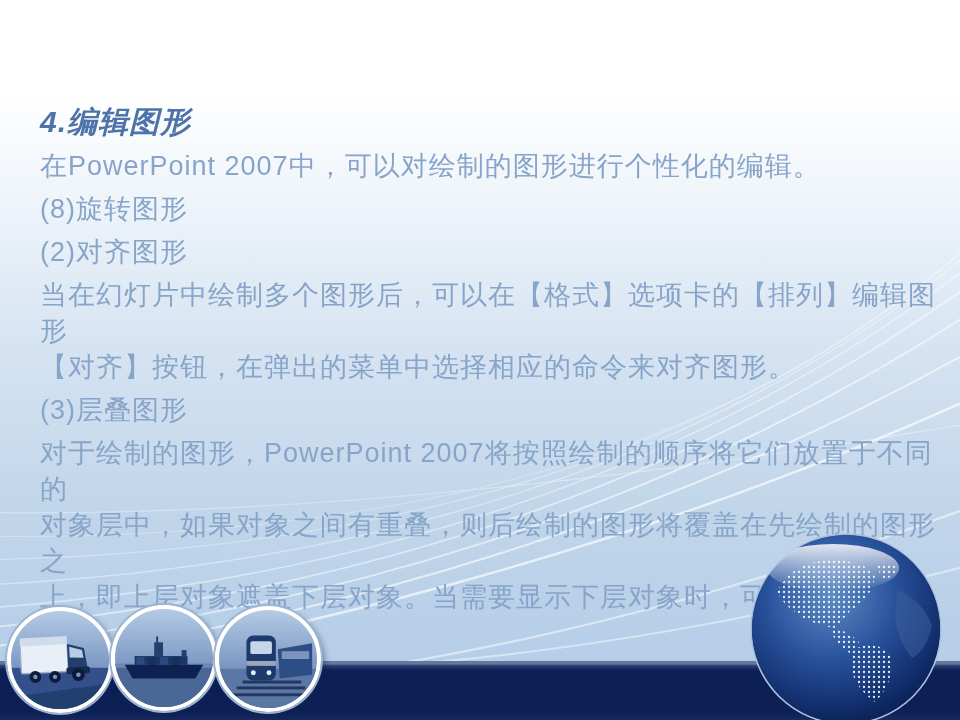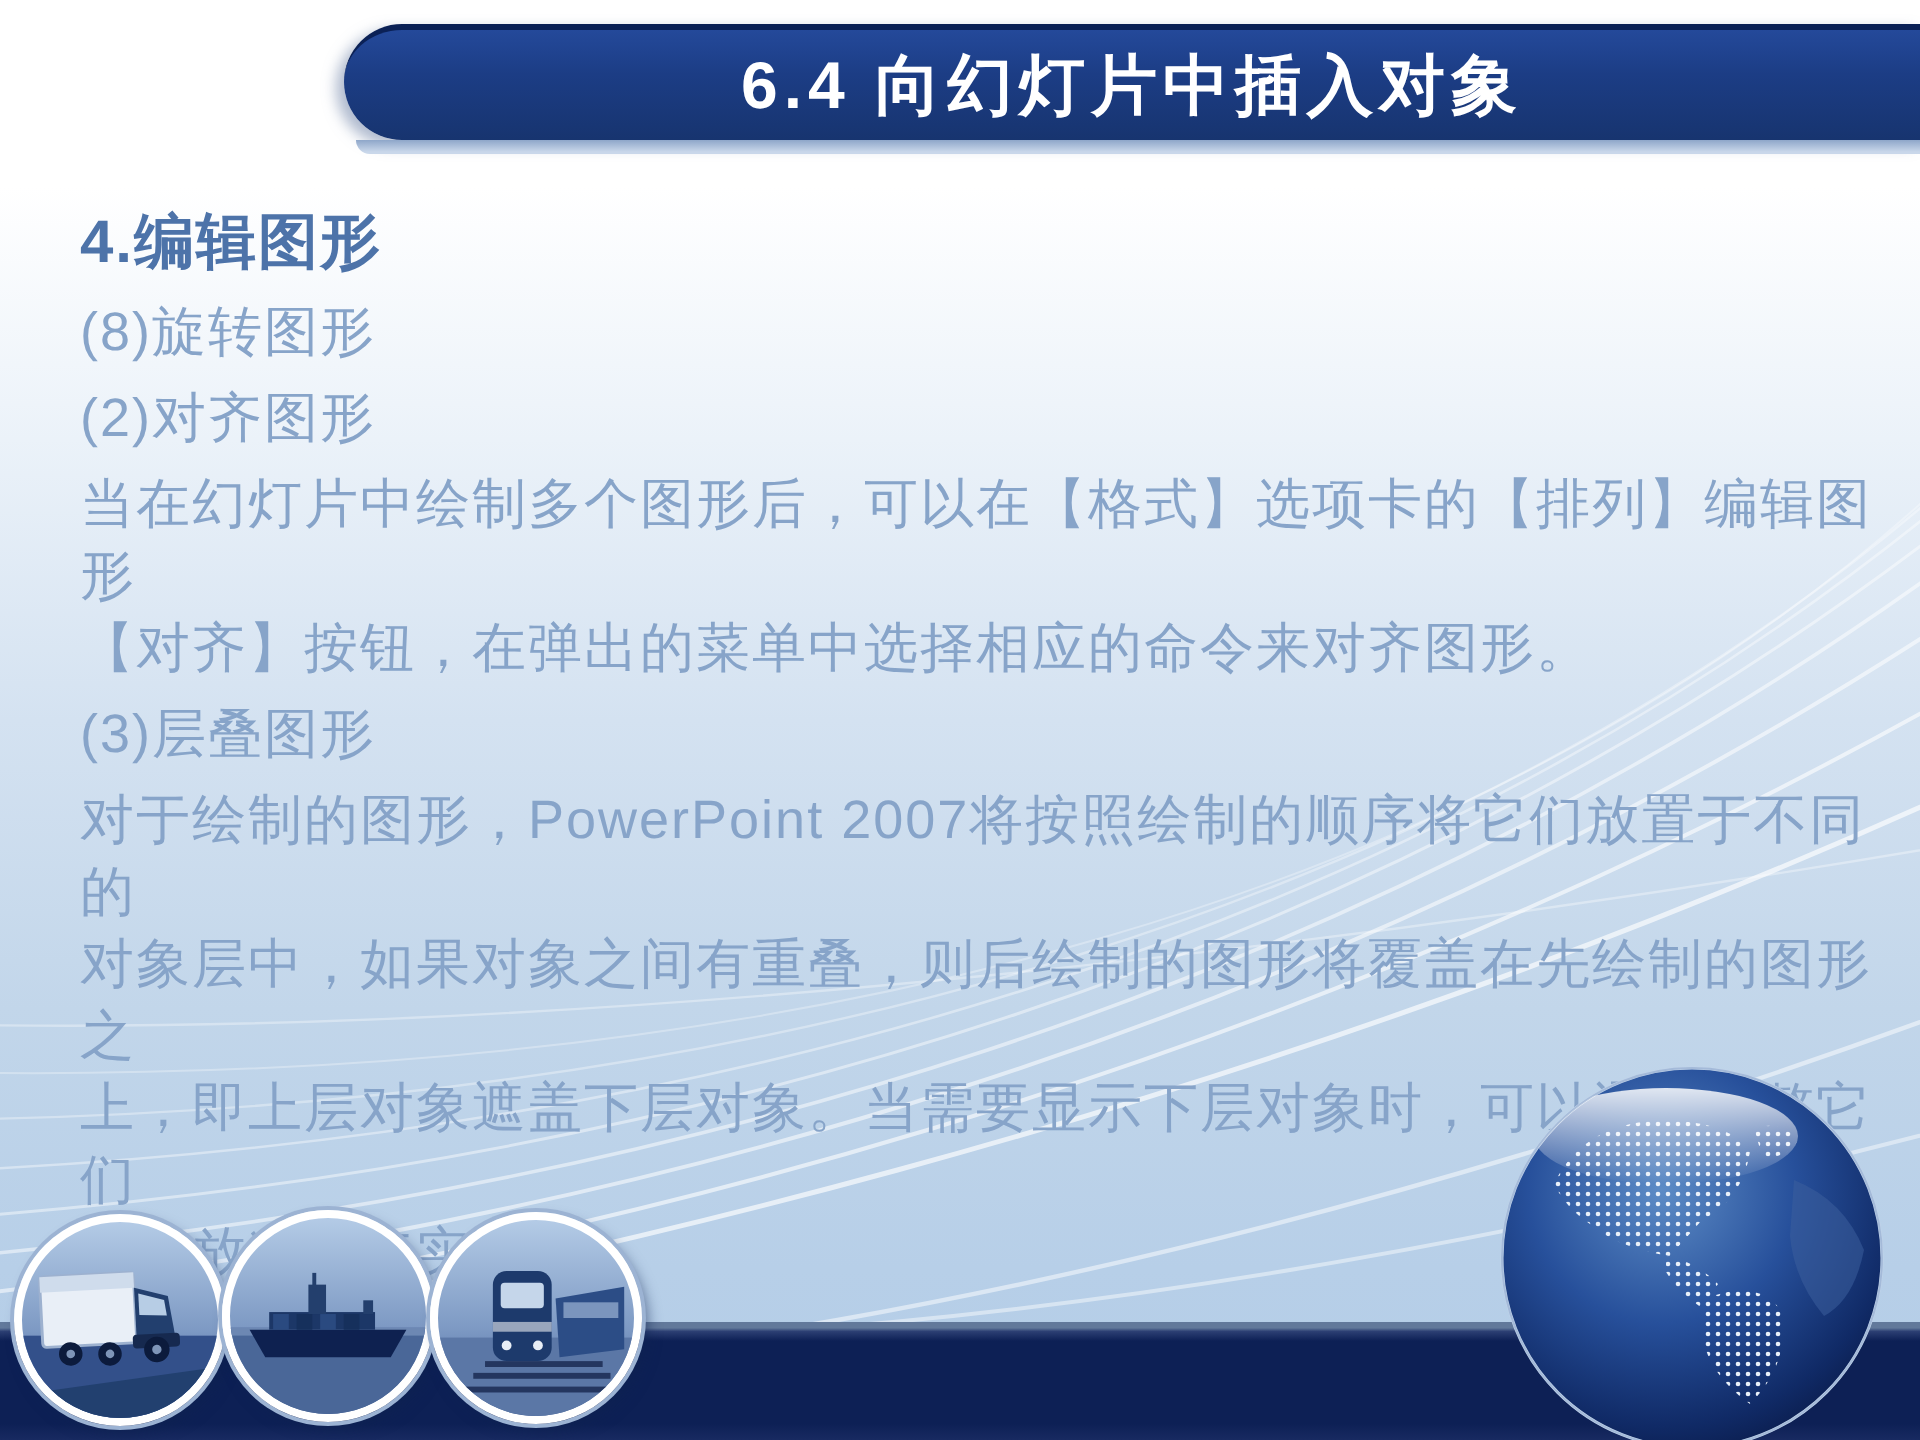--- a/index.html
+++ b/index.html
@@ -25,20 +25,21 @@
   }
   .title-text{
     width:100%;height:55px;line-height:56px;text-align:center;
     color:#ffffff;font-size:33px;font-weight:bold;letter-spacing:3px;
   }
   
   .body-text{position:absolute;left:40px;top:102px;width:908px;z-index:2;}
   .section-heading{
     font-size:30px;font-weight:bold;color:#4d73a9;line-height:40px;margin-bottom:6px;
     letter-spacing:1px;
+    font-style:italic;
   }
   .para{margin:0 0 7px 0;}
   .t-line{
     font-size:27px;line-height:36px;color:#87a4c9;letter-spacing:1px;
   }
   
   .bottom-bar{
     position:absolute;left:0;top:661px;width:960px;height:59px;z-index:3;
     background:linear-gradient(180deg,#62799b 0%,#62799b 5%,#2c3f73 8%,#0d2055 16%,#0d2055 86%,#182a61 100%);
   }
@@ -71,26 +72,26 @@
       <path d="M-40,610 C340,585 700,480 990,250" stroke-width="1.5" opacity="0.45"></path>
       <path d="M-40,586 C360,570 720,466 990,236" stroke-width="1.3" opacity="0.4"></path>
       <path d="M-40,560 C380,556 740,455 990,228" stroke-width="1.2" opacity="0.35"></path>
       <path d="M-40,536 C400,545 760,450 990,224" stroke-width="1" opacity="0.3"></path>
       <path d="M-40,512 C300,520 700,470 990,420" stroke-width="1.2" opacity="0.35"></path>
       <path d="M-40,660 C200,680 500,690 990,560" stroke-width="2" opacity="0.45"></path>
       <path d="M-40,700 C240,700 560,660 990,500" stroke-width="2.2" opacity="0.5"></path>
     </g>
   </svg>
 
-  <div class="title-banner">
-    <div class="title-text">6.4  向幻灯片中插入对象</div>
-  </div>
 
   <div class="body-text">
     <div class="section-heading">4.编辑图形</div>
+    <div class="para">
+        <div class="t-line">在PowerPoint 2007中，可以对绘制的图形进行个性化的编辑。</div>
+      </div>
     <div class="para">
         <div class="t-line">(8)旋转图形</div>
       </div>
     <div class="para">
         <div class="t-line">(2)对齐图形</div>
       </div>
     <div class="para">
       <div class="t-line">当在幻灯片中绘制多个图形后，可以在【格式】选项卡的【排列】编辑图形</div>
       <div class="t-line">【对齐】按钮，在弹出的菜单中选择相应的命令来对齐图形。</div>
     </div>

